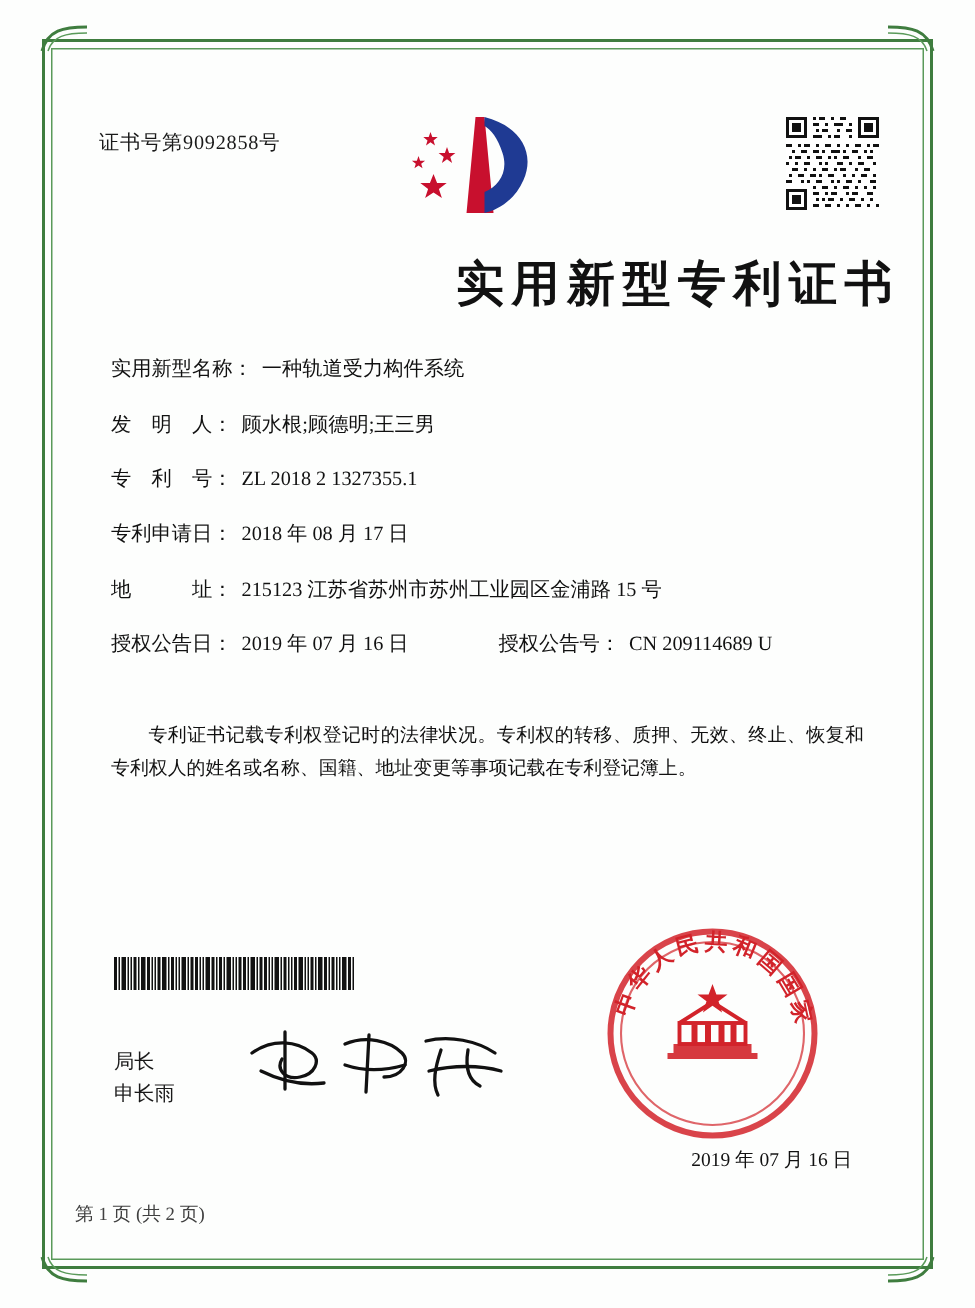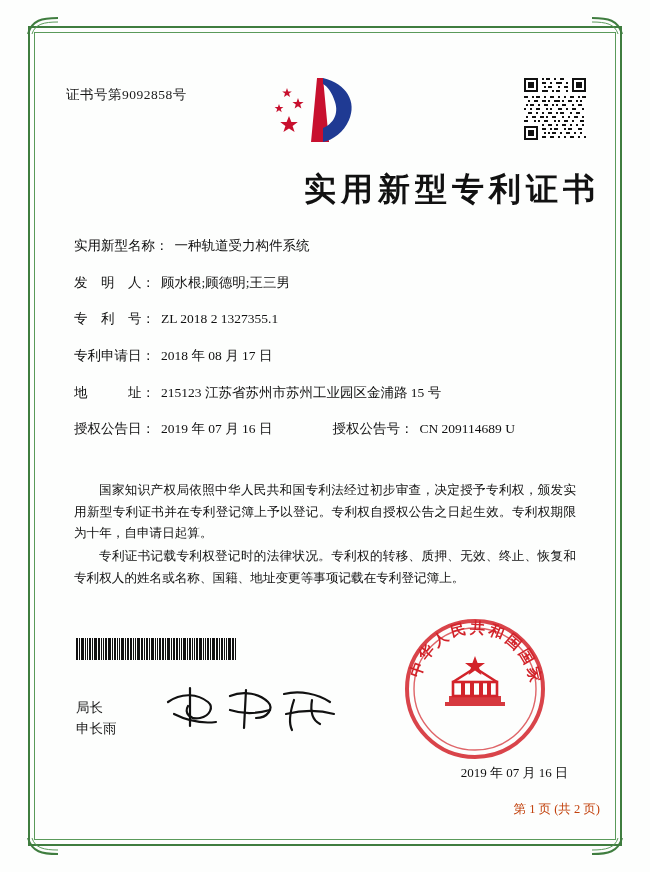--- a/index.html
+++ b/index.html
@@ -192,23 +192,23 @@
     top: 716px;
     font-size: 13px;
     color: #111;
   }
 
   .page-num {
     position: absolute;
     left: 0;
     right: 0;
     bottom: 6px;
-    text-align: right;
+    text-align: left;
     font-size: 12.5px;
-    color: #c2410c;
+    color: #404040;
   }
 </style>
 </head>
 <body>
 
 <div class="page">
 
   <div class="frame-outer"></div>
   <div class="frame-inner"></div>
 
@@ -401,21 +401,20 @@
         <span class="field-label">授权公告日：</span>
         <span class="field-value">2019 年 07 月 16 日</span>
         <span class="dual-second">
           <span class="field-label">授权公告号：</span>
           <span class="field-value">CN 209114689 U</span>
         </span>
       </div>
     </div>
 
     <div class="body-text">
-      <p>国家知识产权局依照中华人民共和国专利法经过初步审查，决定授予专利权，颁发实用新型专利证书并在专利登记簿上予以登记。专利权自授权公告之日起生效。专利权期限为十年，自申请日起算。</p>
       <p>专利证书记载专利权登记时的法律状况。专利权的转移、质押、无效、终止、恢复和专利权人的姓名或名称、国籍、地址变更等事项记载在专利登记簿上。</p>
     </div>
 
     <div class="barcode">
       <i style="width:2px"></i>
         <i style="width:1px"></i>
         <i style="width:3px"></i>
         <i style="width:1px"></i>
         <i style="width:1px"></i>
         <i style="width:2px"></i>

